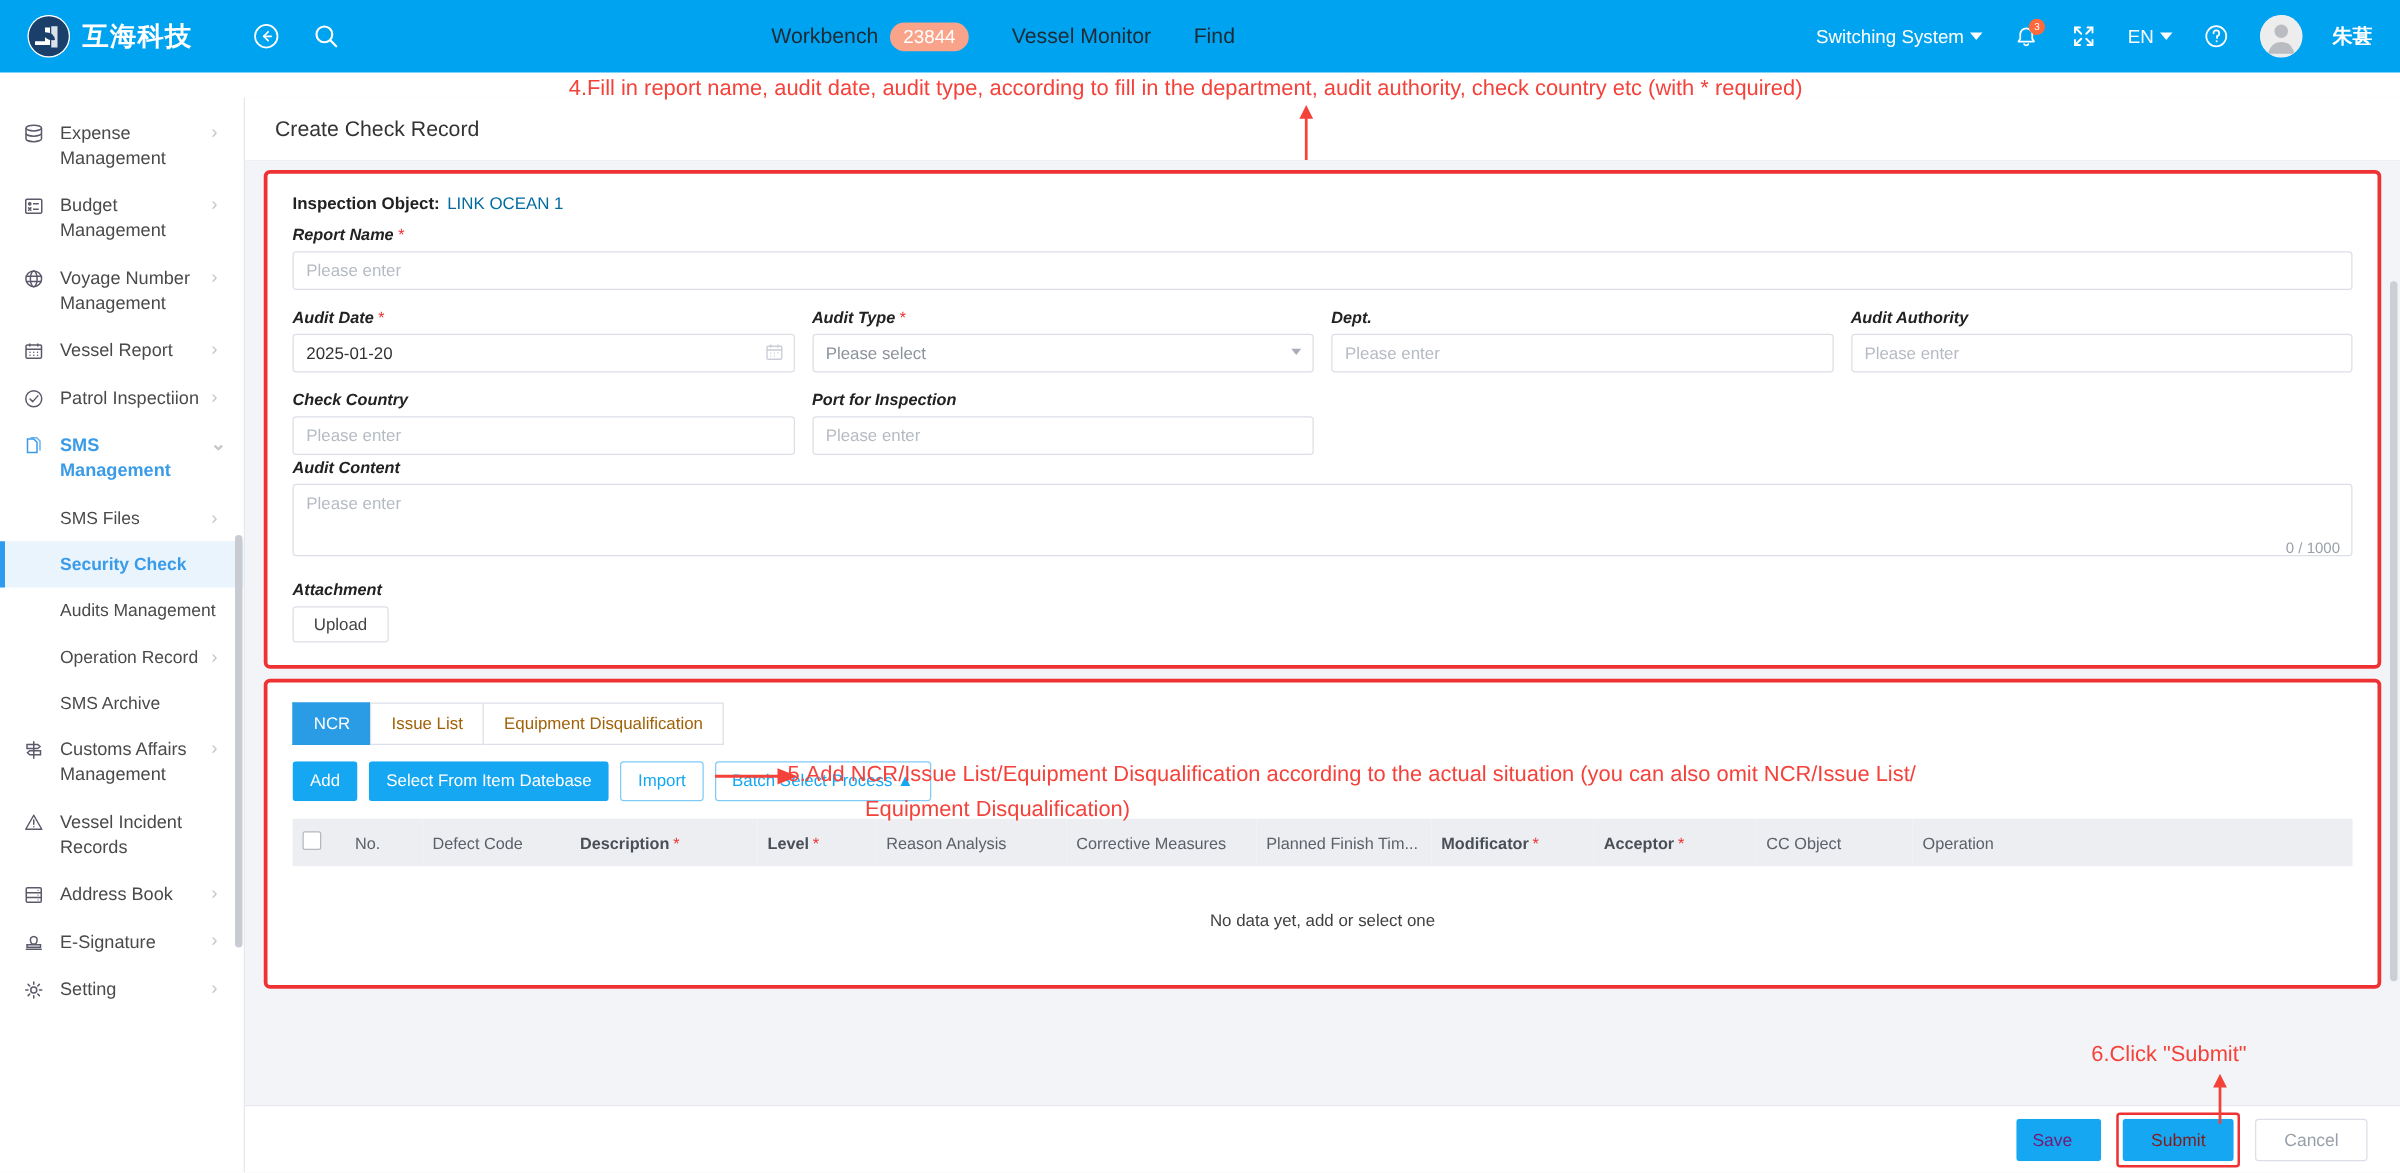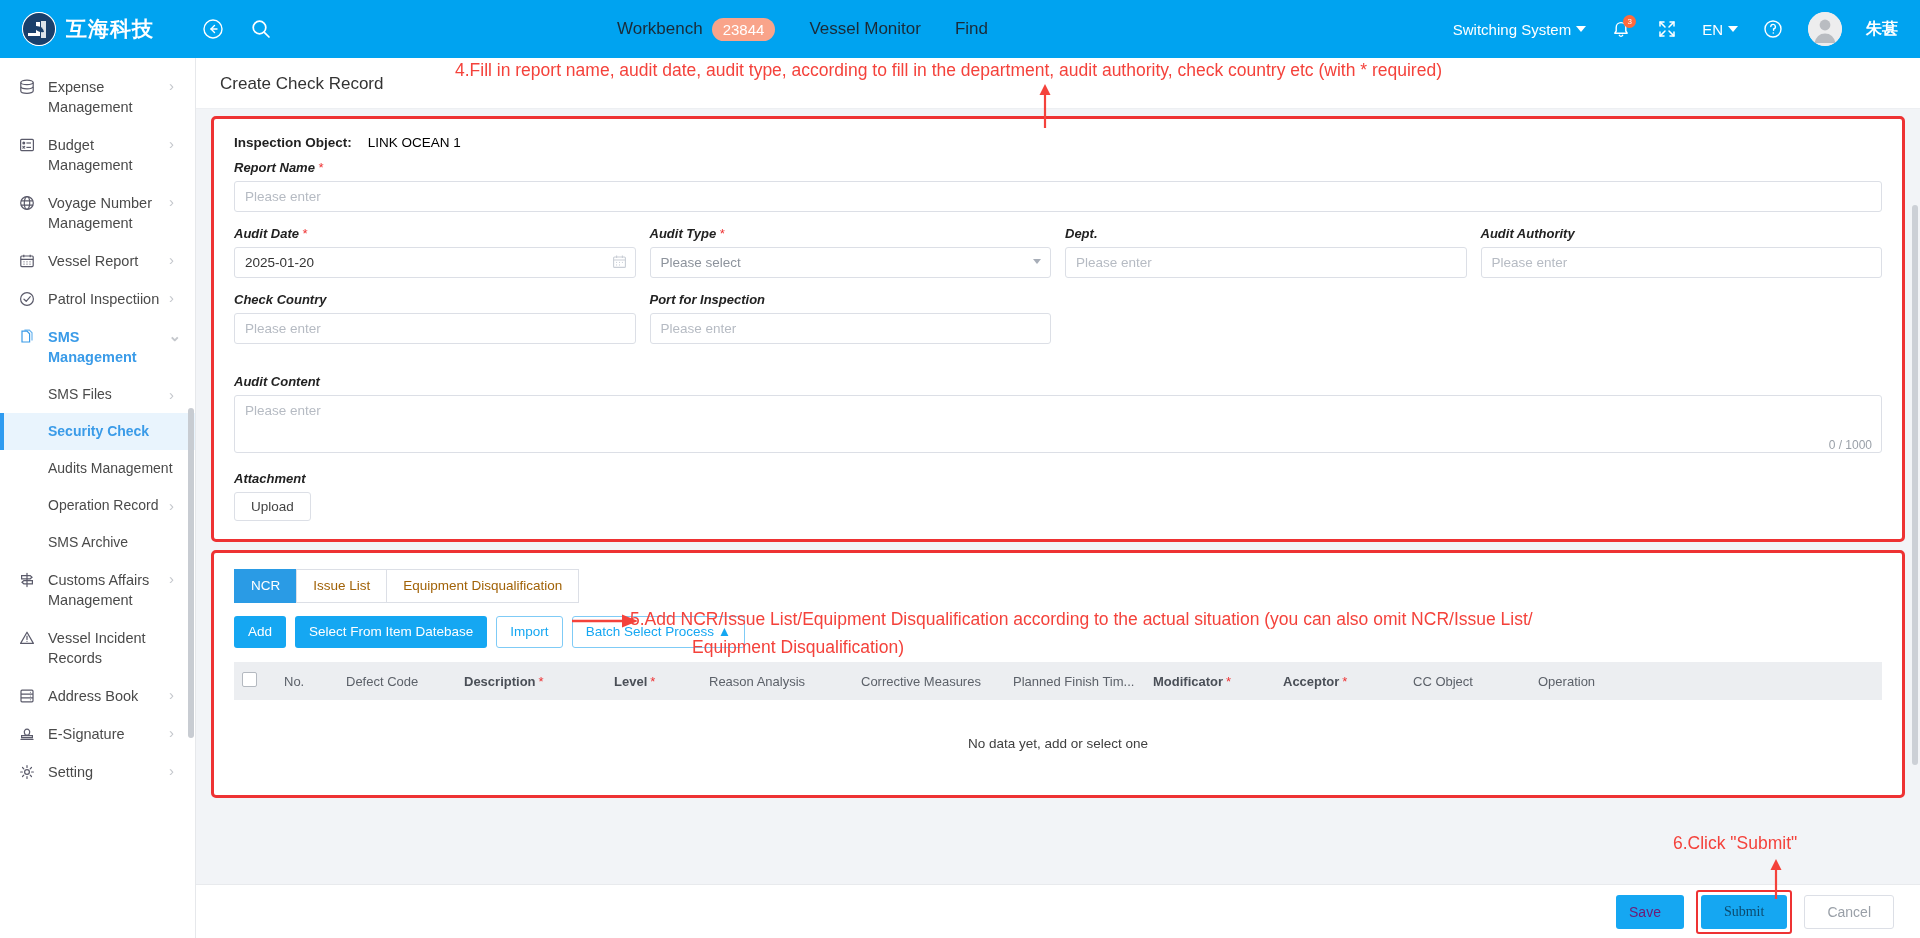--- a/index.html
+++ b/index.html
@@ -4,21 +4,21 @@
 <style>
   * { box-sizing: border-box; }
   html, body {
     margin: 0; padding: 0;
     width: 1920px; height: 938px;
     overflow: hidden;
     font-family: "Liberation Sans", sans-serif;
     background: #ffffff;
     color: #333;
   }
-  .app { position: relative; width: 1920px; height: 938px; display: flex; flex-direction: column; }
+  .app { position: relative; width: 1920px; height: 938px; display: flex; flex-direction: column; gap: 20px; }
 
   
   .topbar {
     height: 58px; background: #00A3F0; display: flex; align-items: center;
     flex: 0 0 58px; color: #fff; position: relative; z-index: 30;
   }
   .brand { display: flex; align-items: center; gap: 10px; padding-left: 22px; width: 196px; }
   .logo-circle {
     width: 34px; height: 34px; border-radius: 50%;
     background: #fff; position: relative; overflow: hidden; flex: 0 0 34px;
@@ -96,21 +96,21 @@
   .main-scroll { flex: 1 1 auto; overflow: hidden; padding: 0 18px; position: relative; }
 
   .card {
     background: #fff; border-radius: 2px; margin-top: 12px; padding: 16px 20px 18px 20px;
     position: relative;
   }
   .redbox { outline: 3px solid #EE3233; outline-offset: 0px; }
 
   .insp-obj { font-size: 13.5px; margin-bottom: 10px; }
   .insp-obj b { font-weight: bold; color: #222; }
-  .insp-obj span.val { margin-left: 16px; color: #000000; }
+  .insp-obj span.val { margin-left: 6px; color: #0369a1; }
 
   .flabel { font-size: 13px; font-weight: bold; color: #222; margin-bottom: 6px; display: block; font-style: italic; }
   .req { color: #EE3233; font-weight: normal; margin-left: 3px; }
 
   .inp {
     width: 100%; height: 31px; border: 1px solid #dcdfe6; border-radius: 3px;
     background: #fff; padding: 0 10px; font-size: 13.5px; color: #333;
     font-family: "Liberation Sans", sans-serif; outline: none;
   }
   .inp::placeholder { color: #b6bbc3; }
@@ -176,21 +176,21 @@
   .empty-row td { text-align: center; color: #404040; font-size: 13.5px; padding: 36px 0; }
 
   
   .footer {
     flex: 0 0 54px; background: #fff; border-top: 1px solid #e8eaed;
     display: flex; align-items: center; justify-content: flex-end; gap: 12px; padding-right: 26px;
     position: relative; z-index: 5;
   }
   .fbtn { border-radius: 3px; font-size: 14px; padding: 8px 22px; cursor: pointer; border: 1px solid transparent; }
   .fbtn-save { background: #15A7F2; color: #701a75; padding-left: 12px; }
-  .fbtn-submit { background: #15A7F2; color: #0c4a6e; font-family: Liberation Serif, serif; }
+  .fbtn-submit { background: #15A7F2; color: #7f1d1d; }
   .fbtn-cancel { background: #fff; color: #9aa0a8; border: 1px solid #dcdfe6; }
   .submit-ring { padding: 3px; border: 2px solid #EE3233; border-radius: 3px; display: inline-block; }
 
   
   .anno { position: absolute; color: #F4423B; font-size: 17.5px; line-height: 25px; white-space: nowrap; z-index: 20; pointer-events: none; }
   .anno-wrap { position: absolute; z-index: 20; pointer-events: none; }
   .arrow-svg { position: absolute; z-index: 21; pointer-events: none; }
   .main-vscroll {
     position: absolute; right: 2px; top: 96px; width: 6px; height: 560px;
     background: #ccd0d6; border-radius: 3px; z-index: 15;
@@ -520,21 +520,21 @@
             <div class="col">
               <label class="flabel">Check Country</label>
               <input class="inp" type="text" placeholder="Please enter" style="">
             </div>
             <div class="col">
               <label class="flabel">Port for Inspection</label>
               <input class="inp" type="text" placeholder="Please enter" style="">
             </div>
           </div>
 
-          <div class="field" style="margin-top:30px;">
+          <div class="field" style="margin-top:2px;">
             <label class="flabel">Audit Content</label>
             <div class="ta-wrap">
               <textarea class="ta" placeholder="Please enter" style=""></textarea>
               <span class="counter">0 / 1000</span>
             </div>
           </div>
 
           <div class="field" style="margin-bottom:0;">
             <label class="flabel">Attachment</label>
             <span class="upload-btn">Upload</span>

